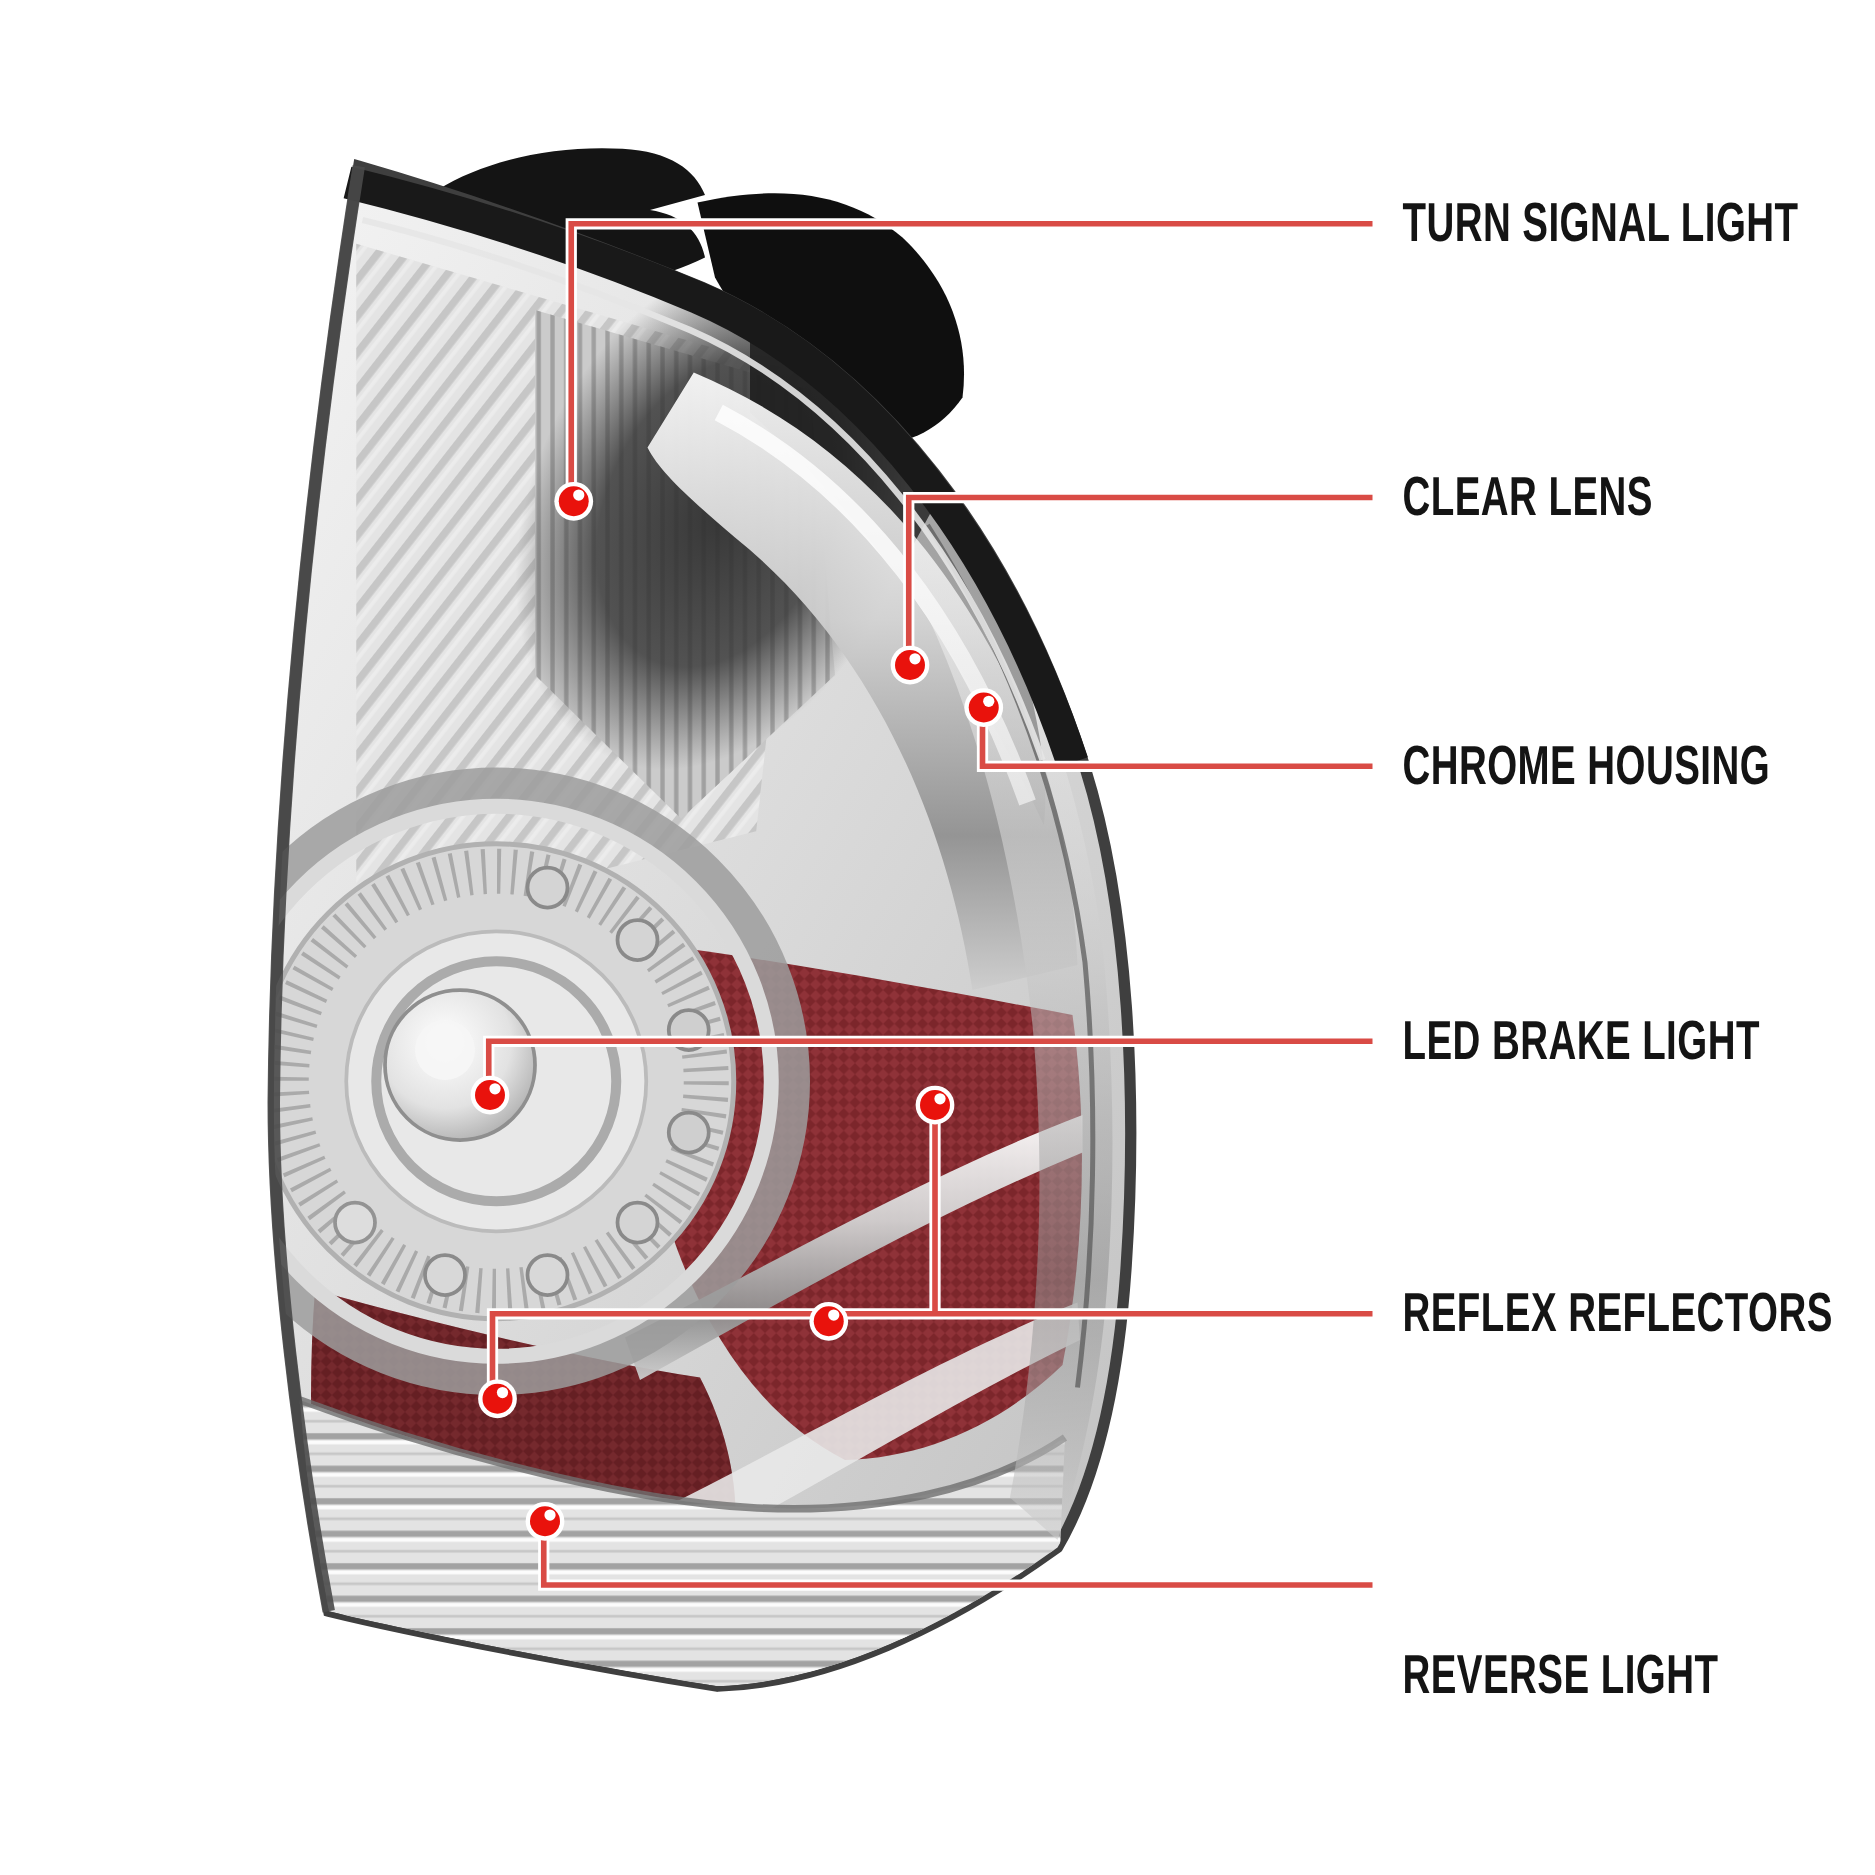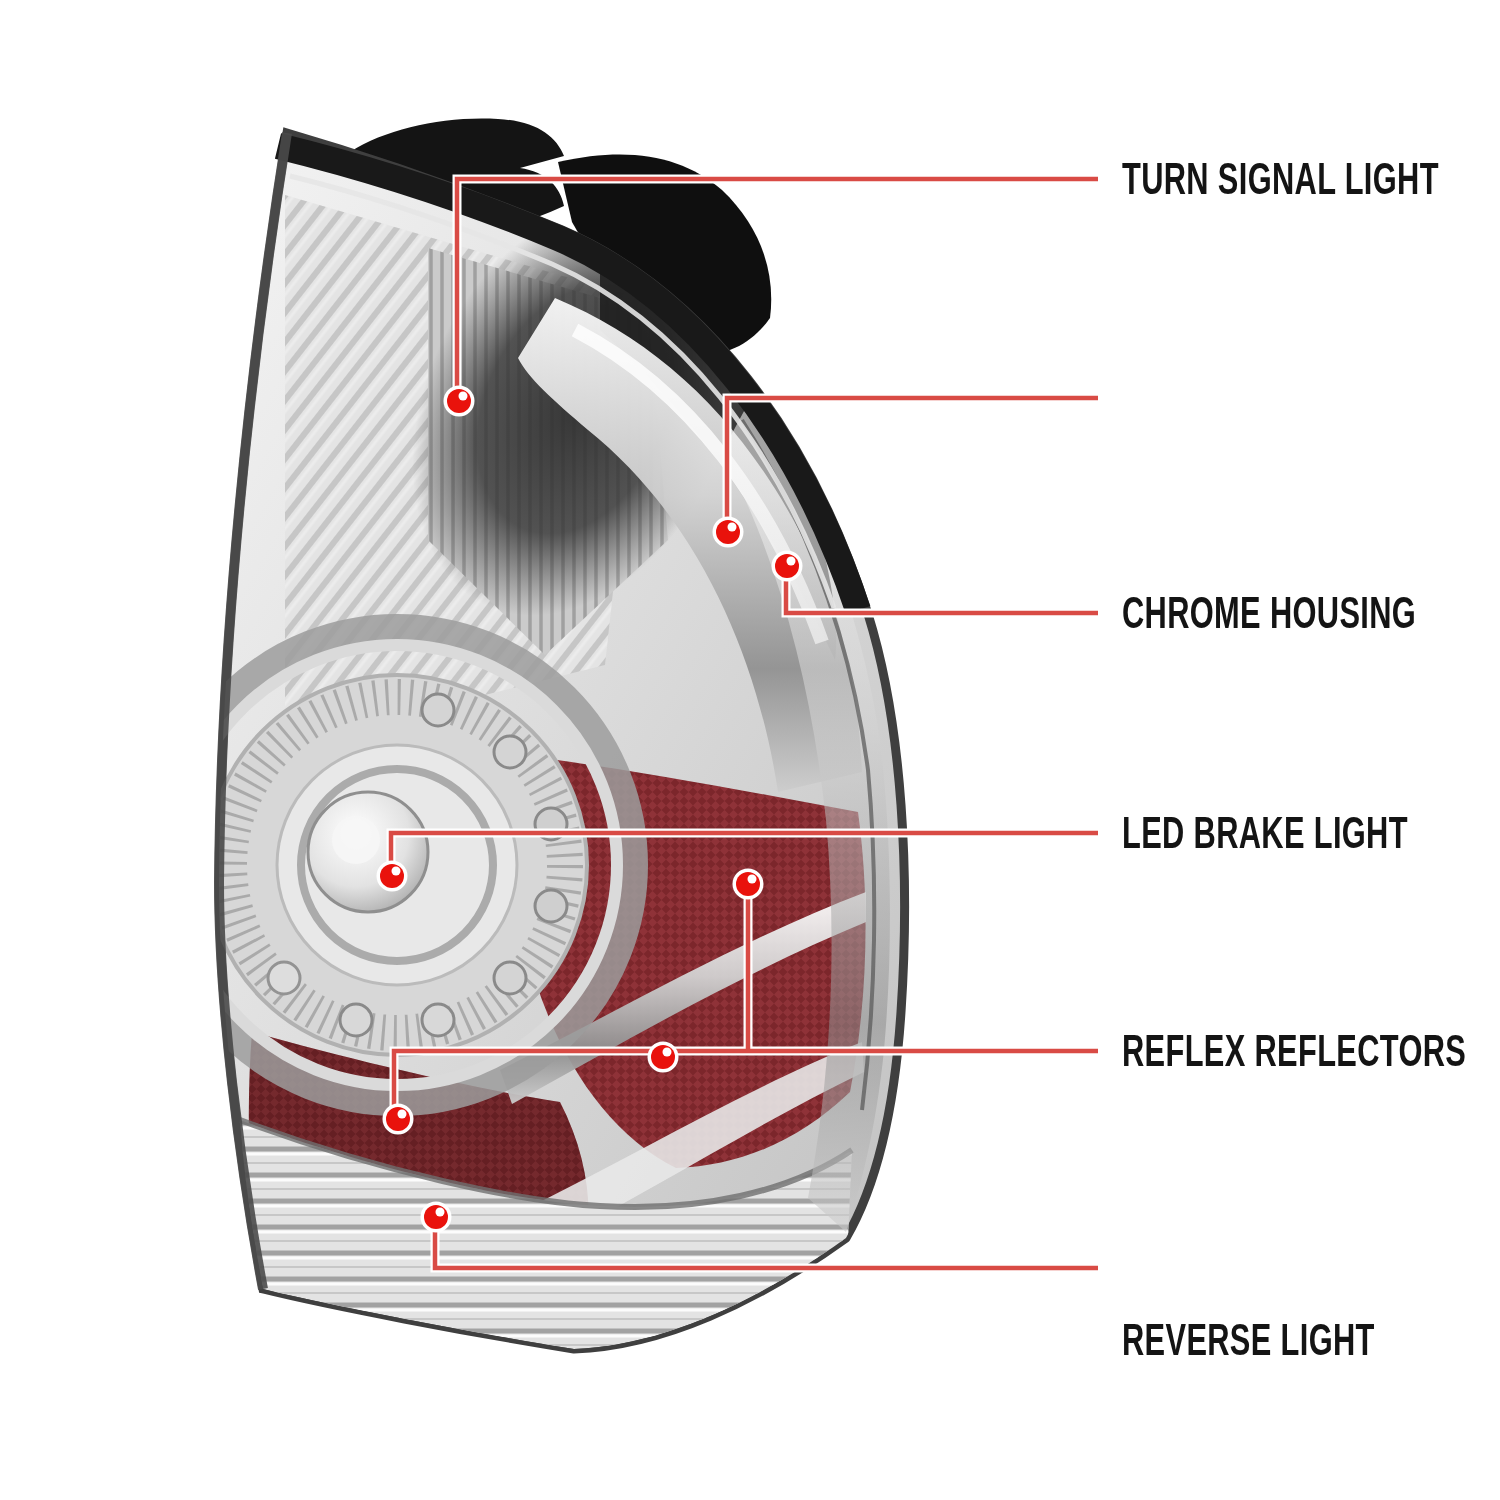--- a/index.html
+++ b/index.html
@@ -205,20 +205,23 @@
         <circle cx="436" cy="1217" r="15.5" fill="#ffffff"></circle>
         <circle cx="436" cy="1217" r="12" fill="#e9120c"></circle>
         <circle cx="440" cy="1212" r="4.5" fill="#ffffff"></circle>
       </g>
     </g>
   </svg>
 
   <div class="callout-label" style="top:179px">
     <span class="cond">TURN SIGNAL LIGHT</span>
   </div>
+  <div class="callout-label" style="top:398px">
+    <span class="cond">CLEAR LENS</span>
+  </div>
   <div class="callout-label" style="top:613px">
     <span class="cond">CHROME HOUSING</span>
   </div>
   <div class="callout-label" style="top:833px">
     <span class="cond">LED BRAKE LIGHT</span>
   </div>
   <div class="callout-label" style="top:1051px">
     <span class="cond">REFLEX REFLECTORS</span>
   </div>
   <div class="callout-label" style="top:1340px">

